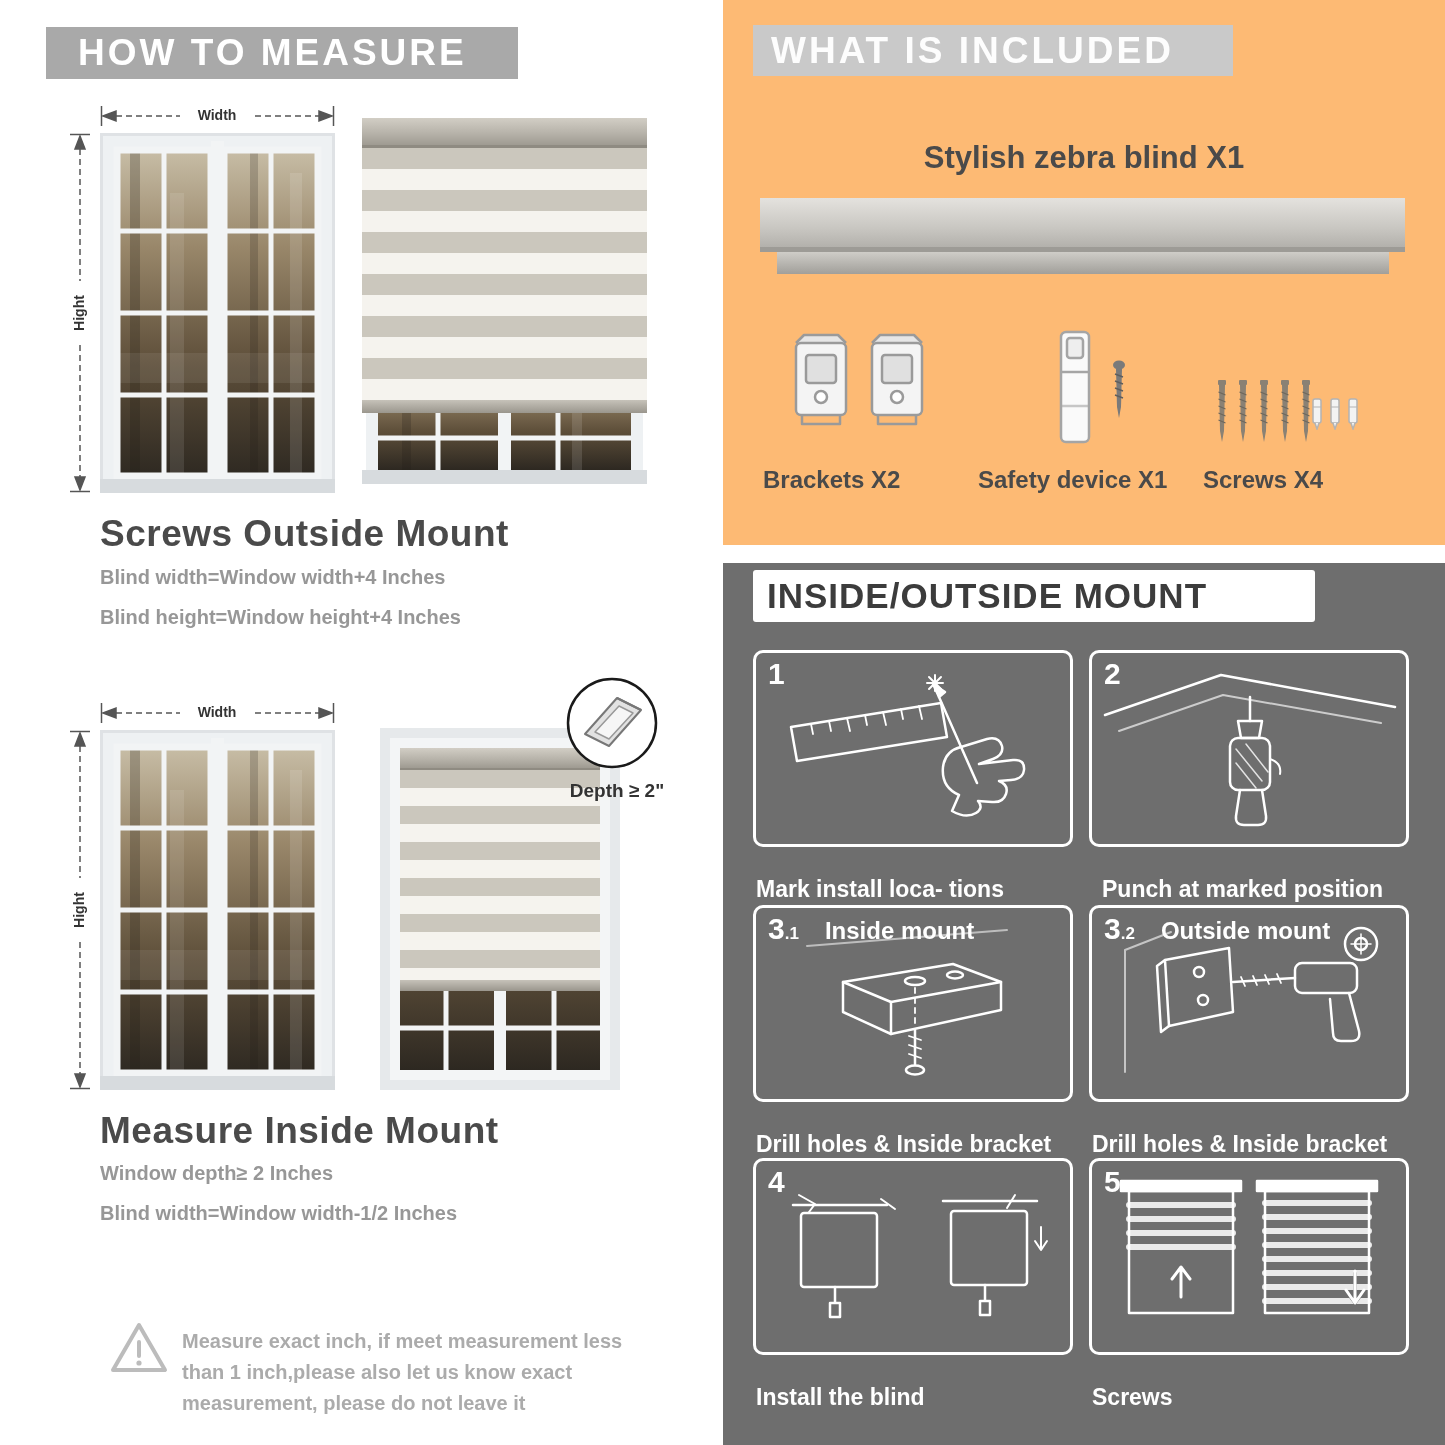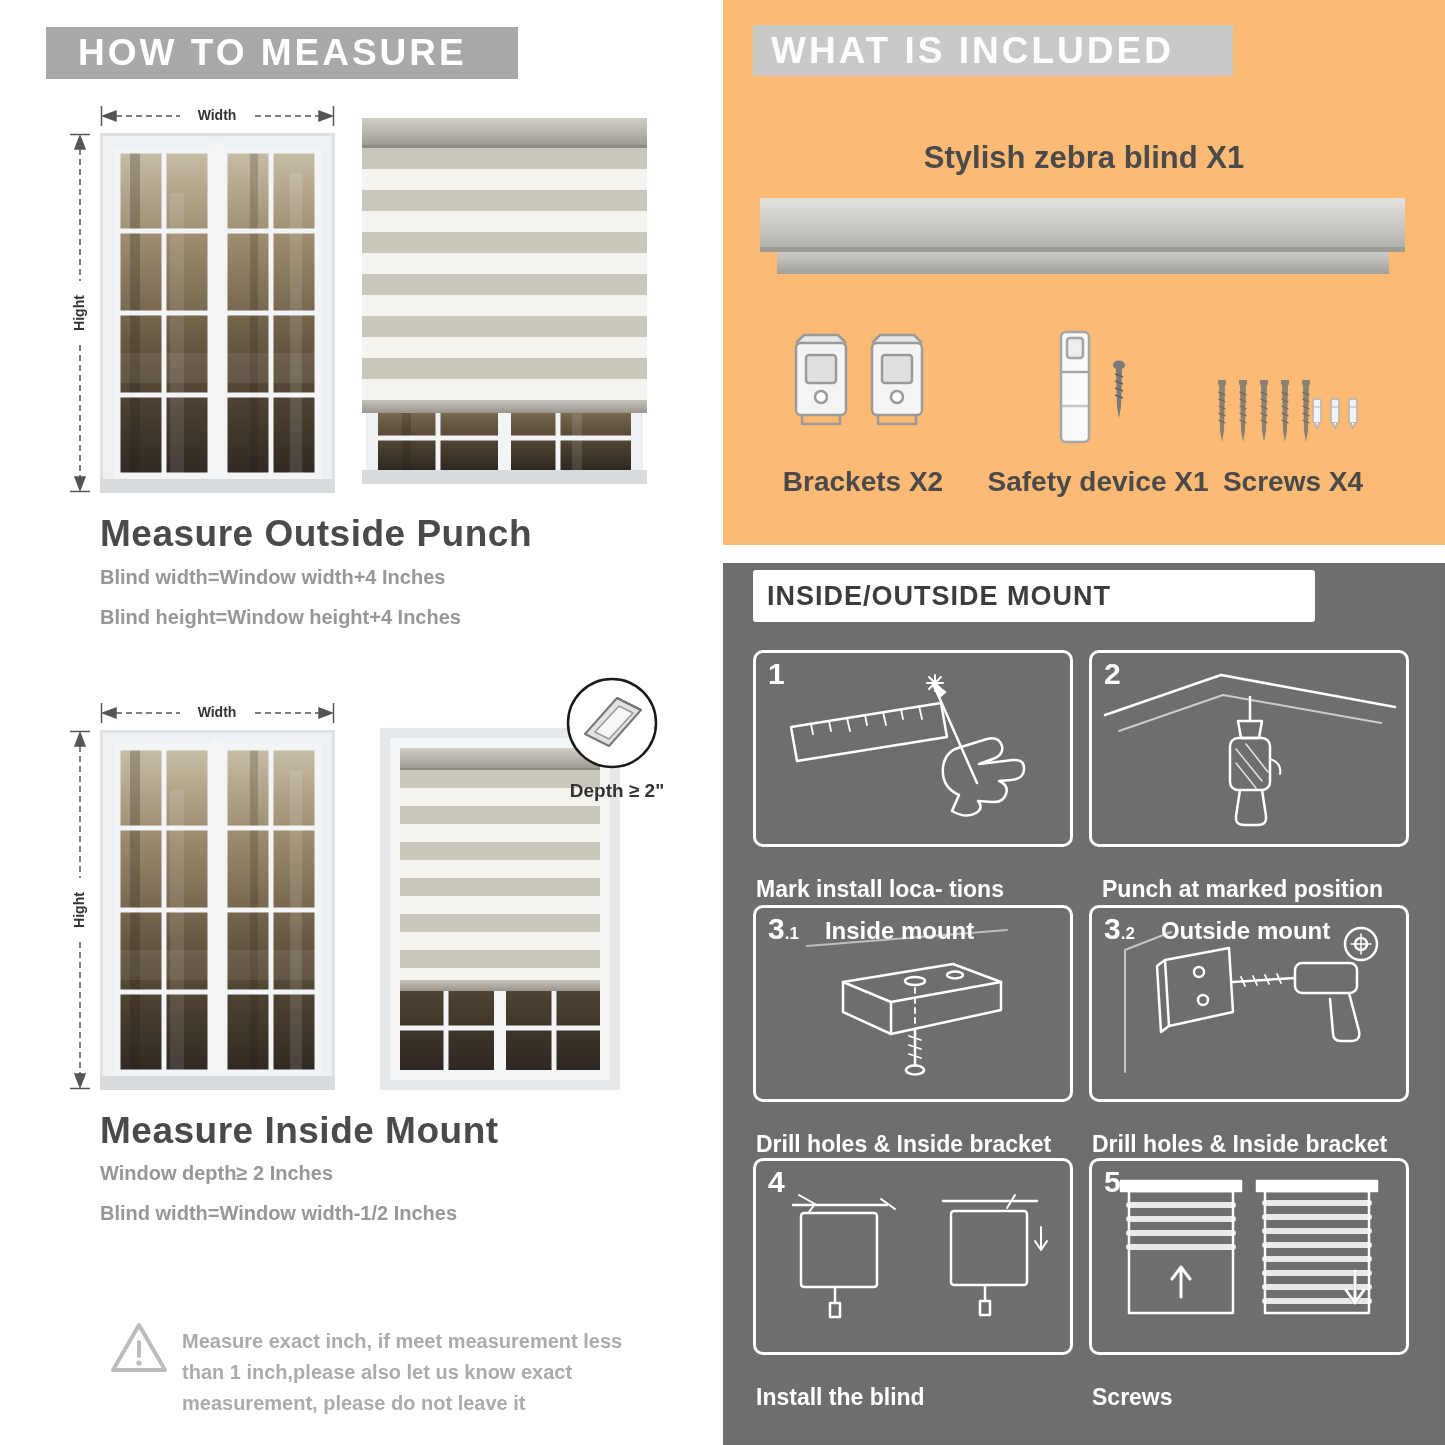--- a/index.html
+++ b/index.html
@@ -22,29 +22,29 @@
   .banner-included { position:absolute; left:30px; top:25px; width:480px; height:51px;
     background:#c9c9c9; color:#fdfdfd; font-size:37px; font-weight:bold; letter-spacing:3px;
     display:flex; align-items:center; padding-left:18px; }
   .product-title { position:absolute; top:140px; left:0; width:100%; text-align:center;
     font-size:31px; font-weight:bold; color:#4a4a4a; }
   .headrail-main { position:absolute; left:37px; top:198px; width:645px; height:54px;
     background:linear-gradient(#e4e2de, #c9c7c2 55%, #adaba6);
     box-shadow: inset 0 -5px 0 #9d9b96; }
   .headrail-lower { position:absolute; left:54px; top:252px; width:612px; height:22px;
     background:linear-gradient(#cfcdc8, #a19f9a); }
-  .item-label { position:absolute; top:466px; font-size:28px; font-weight:bold;
-    color:#4a4a4a; text-align:center; }
+  .item-label { position:absolute; top:466px; font-size:24px; font-weight:bold;
+    color:#4a4a4a; text-align:left; }
   .items-row { display:flex; gap:14px; align-items:flex-end; }
 
   
   .panel-mount { left:723px; top:563px; width:722px; height:882px; background:#6e6e6e; }
   .banner-mount { position:absolute; left:30px; top:7px; width:562px; height:52px;
     background:#fff; border-radius:3px; display:flex; align-items:center;
-    padding-left:14px; font-size:27px; font-weight:bold; color:#3c3c3c; letter-spacing:1px; }
+    padding-left:14px; font-size:35px; font-weight:bold; color:#3c3c3c; letter-spacing:1px; }
   .step-panel { position:absolute; width:320px; height:197px; border:3px solid #fff;
     border-radius:10px; overflow:hidden; }
   .step-head { position:absolute; left:12px; top:4px; display:flex; align-items:baseline; z-index:2; }
   .step-num { font-size:30px; font-weight:bold; color:#fff; }
   .step-sub { font-size:17px; font-weight:bold; color:#fff; }
   .step-title { font-size:24px; font-weight:bold; color:#fff; margin-left:26px; }
   .step-caption { position:absolute; width:330px; font-size:23px; font-weight:bold; color:#fff;margin-top:24px; }
   .step-art { position:absolute; inset:0; display:flex; align-items:center; justify-content:center; }
 </style>
 </head>
@@ -147,21 +147,21 @@
       <rect x="0" y="114" width="285" height="21" fill="#cbc7bd"></rect>
       <rect x="0" y="156" width="285" height="21" fill="#cbc7bd"></rect>
       <rect x="0" y="198" width="285" height="21" fill="#cbc7bd"></rect>
       <rect x="0" y="240" width="285" height="21" fill="#cbc7bd"></rect>
       <rect x="0" y="0" width="285" height="30" fill="url(#gCassette)"></rect>
       <rect x="0" y="27" width="285" height="3" fill="#8f8b82"></rect>
       <rect x="0" y="282" width="285" height="13" fill="url(#gRail)"></rect>
     </svg>
   </div>
 
-  <h2 class="abs heading" style="left:100px;top:513px">Measure Outside Punch</h2>
+  <h2 class="abs heading" style="left:100px;top:513px">Screws Outside Mount</h2>
   <p class="abs formula" style="left:100px;top:566px">Blind width=Window width+4 Inches</p>
   <p class="abs formula" style="left:100px;top:606px">Blind height=Window height+4 Inches</p>
 
   <div class="abs" style="left:100px;top:703px;width:235px;height:20px">
     <svg viewBox="0 0 235 20" width="235" height="20">
       <g stroke="#555" stroke-width="1.5" fill="#555">
         <line x1="1.5" y1="0" x2="1.5" y2="20"></line>
           <line x1="233.5" y1="0" x2="233.5" y2="20"></line>
         <path d="M3 10 L16 5 L16 15 Z"></path>
           <path d="M232 10 L219 5 L219 15 Z"></path>

